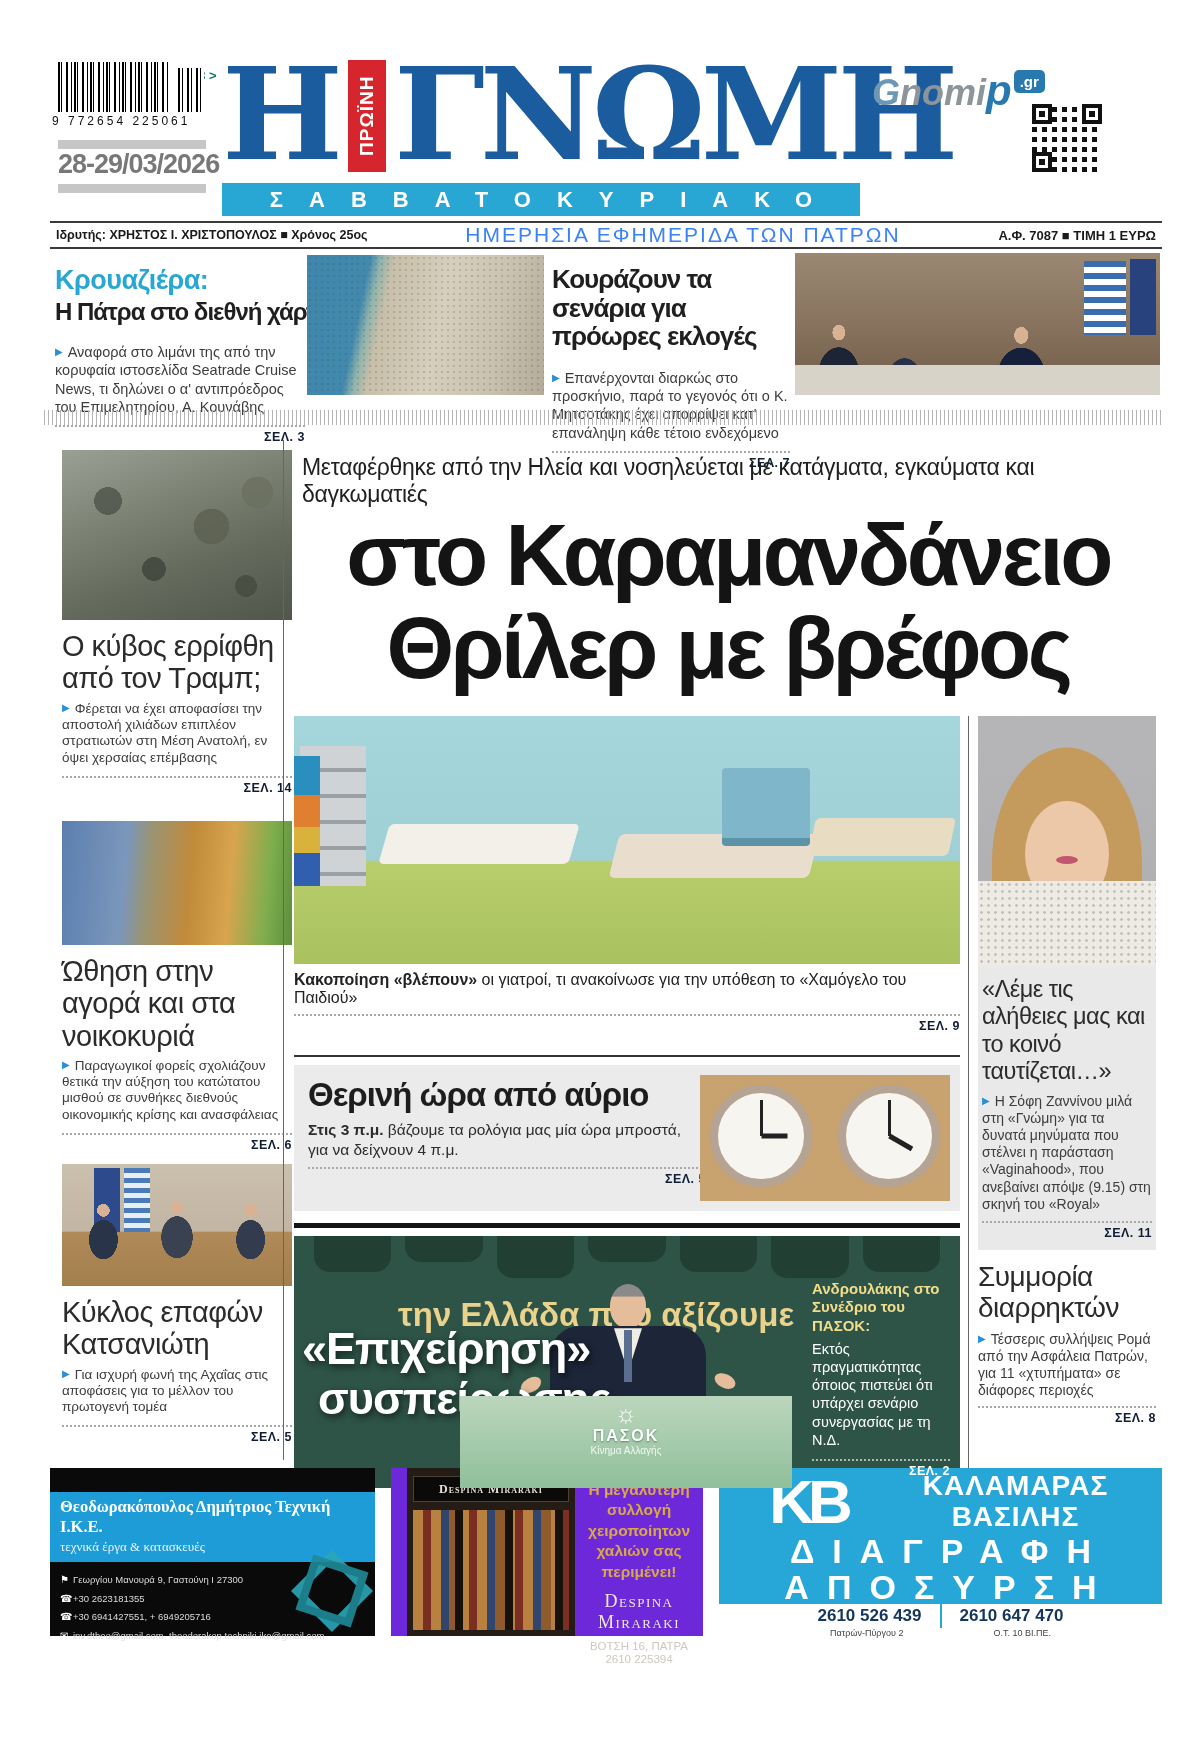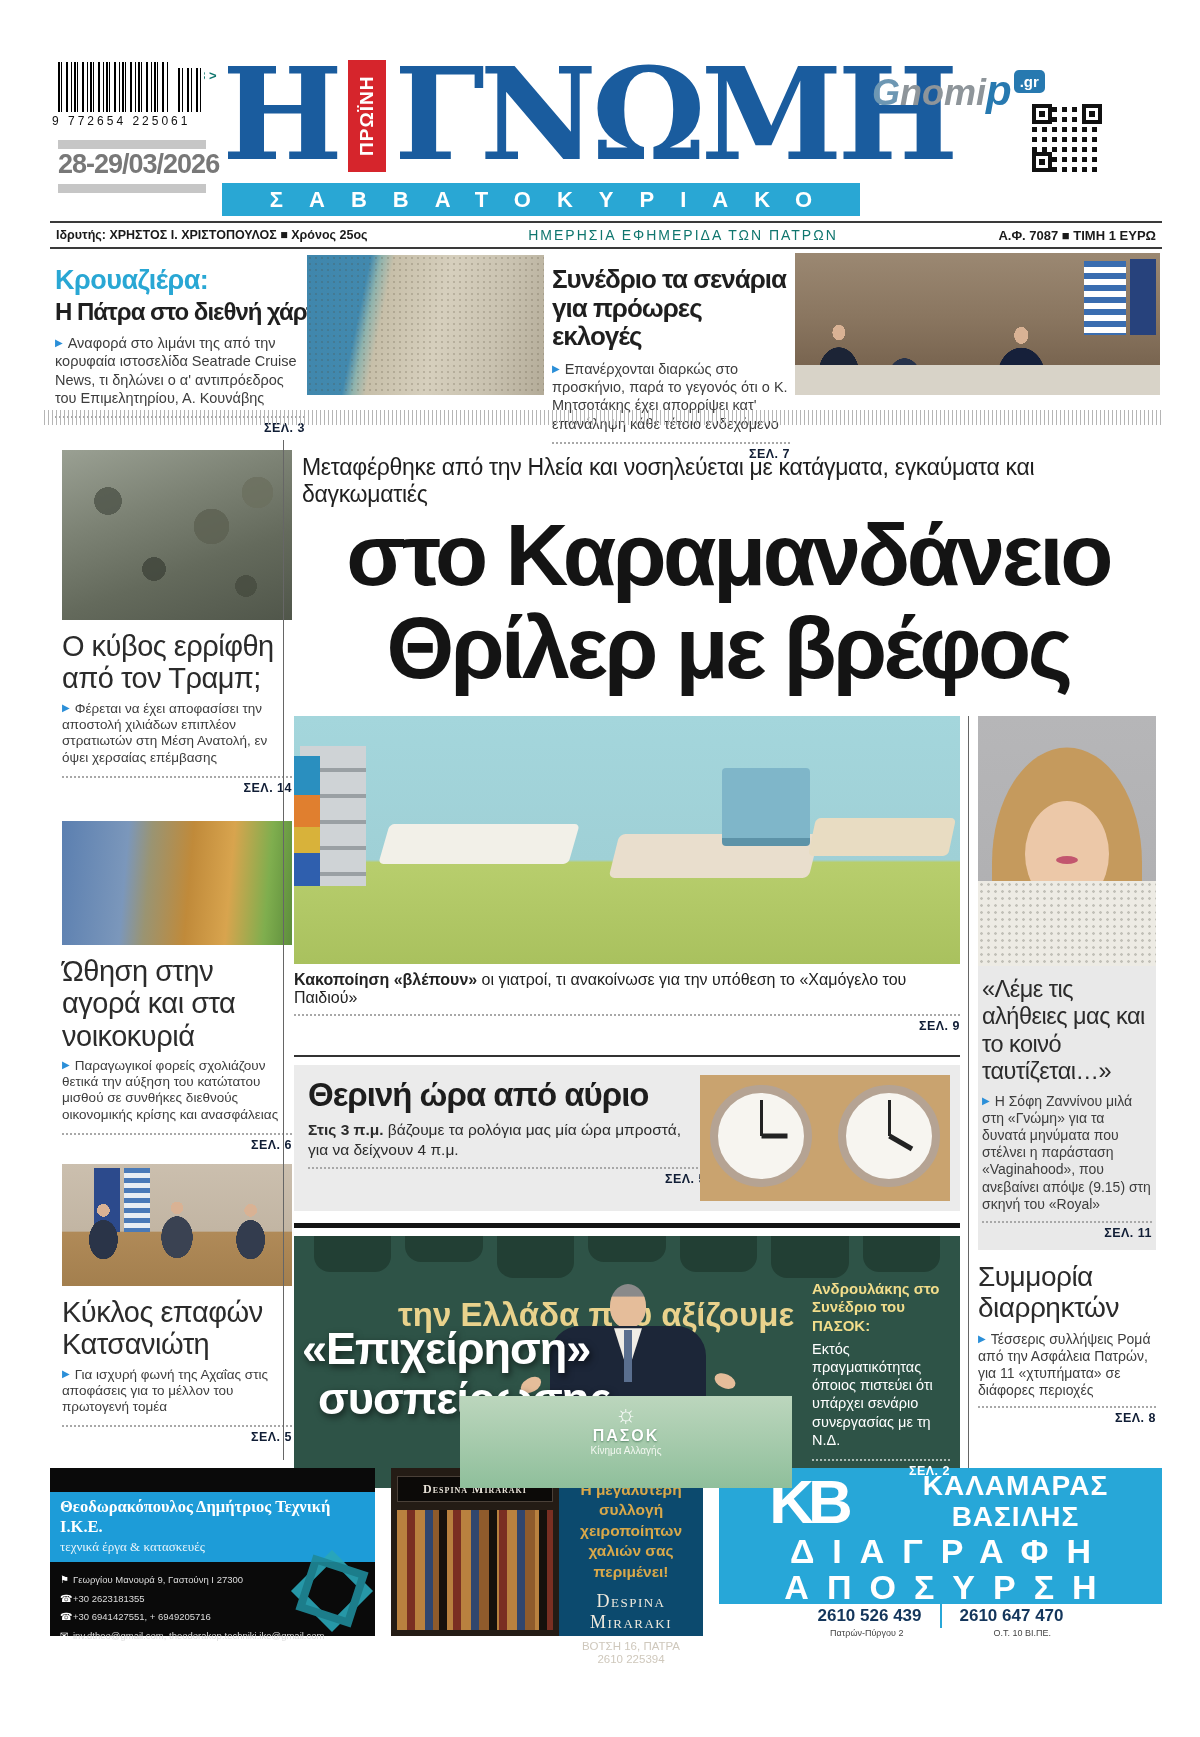--- a/index.html
+++ b/index.html
@@ -33,36 +33,36 @@
       repeating-linear-gradient(0deg,#111 0 5px,#fff 5px 10px);
       background-blend-mode:lighten; border:2px solid #fff; }
   .qr-eye { position:absolute; width:20px; height:20px; background:#fff; border:4px solid #111; }
   .qr-eye::after { content:""; position:absolute; left:3px; top:3px; width:6px; height:6px; background:#111; }
   .qr-eye.e1 { left:0; top:0; } .qr-eye.e2 { right:0; top:0; } .qr-eye.e3 { left:0; bottom:0; }
 
   .infoline { position:absolute; left:50px; top:221px; width:1112px; height:28px;
     border-top:2px solid #3a3a3a; border-bottom:2px solid #3a3a3a;
     display:flex; justify-content:space-between; align-items:center; padding:0 6px; }
   .il-founder { font:bold 12.5px "Liberation Sans",sans-serif; color:#1a1a1a; }
-  .il-tagline { font-size:14px; letter-spacing:2px; color:#0f766e; }
+  .il-tagline { font-size:21px; letter-spacing:2px; color:#3b82f6; }
   .il-issue { font:bold 13px "Liberation Sans",sans-serif; color:#1a1a1a; }
   .watermark { position:absolute; right:40px; top:254px; font:bold 13px "Liberation Sans",sans-serif; color:#8f8f8f; letter-spacing:1px; }
 
   
   .pg { border-top:2px dotted #a8a8a8; }
   .pg span { display:block; text-align:right; font:bold 12.5px "Liberation Sans",sans-serif; color:#101d35; margin-top:3px; letter-spacing:0.5px; }
   .bullet { color:#2b8fd8; font-size:10px; margin-right:5px; vertical-align:2px; }
   .photo { position:relative; overflow:hidden; }
 
   
   .ts1 { position:absolute; left:55px; top:266px; width:250px; }
   .ts-kicker { color:#29a7d4; font:bold 27px/1.1 "Liberation Sans",sans-serif; letter-spacing:-0.5px; }
   .ts-title { color:#1f1f1f; font:bold 24px/1.1 "Liberation Sans",sans-serif; letter-spacing:-1px; margin-top:3px; }
   .ts1 .ts-title { white-space:nowrap; }
-  .ts-body { margin-top:9px; font-size:14.5px; line-height:1.26; color:#3d3d3d; }
+  .ts-body { margin-top:18px; font-size:14.5px; line-height:1.26; color:#3d3d3d; }
   .ts1 .pg, .ts2 .pg { margin-top:9px; }
   .ts2 { position:absolute; left:552px; top:262px; width:238px; }
   .ts2 .ts-title { font-size:26px; }
 
   .photo-patras { position:absolute; left:307px; top:255px; width:237px; height:140px;
     background:linear-gradient(102deg,#3f86ac 0%,#4289ae 24%,#8fb3ad 28%,#c7bfa9 33%,#d6cfbd 55%,#c9c2b0 78%,#b3ab98 100%); }
   .photo-patras::after { content:""; position:absolute; inset:0;
     background-image:radial-gradient(rgba(80,70,50,.35) 1px,transparent 1.5px); background-size:6px 6px; opacity:.6; }
   .photo-meeting { position:absolute; left:795px; top:253px; width:365px; height:142px; background:linear-gradient(180deg,#9b8872 0%,#8a7660 45%,#6e5a46 100%); }
   .mt-suits { position:absolute; inset:0; background:
@@ -190,21 +190,21 @@
   .ad1 { width:325px; background:#0a0a0a; position:relative; }
   .ad1-band { margin-top:24px; background:#1d9cd8; padding:5px 10px 7px; }
   .ad1-title { font:bold 16.5px/1.2 "Liberation Serif",serif; color:#fff; }
   .ad1-sub { font:13px/1.3 "Liberation Serif",serif; color:#e8f4fb; margin-top:2px; }
   .ad1-contacts { margin:9px 10px 0; font-size:9.5px; line-height:1.85; color:#ddd; position:relative; z-index:2; }
   .ad1-contacts .cicon { display:inline-block; width:13px; color:#fff; font-size:10px; }
   .ad1-logo { position:absolute; right:6px; bottom:8px; width:74px; height:74px; opacity:.9; }
   .ad1-logo i { position:absolute; inset:8px; border:8px solid #2aa7b8; transform:rotate(45deg); }
   .ad1-logo i:last-child { transform:rotate(18deg); border-color:#1f8a99; }
 
-  .ad2 { width:312px; background:#0c4a6e; display:flex; }
+  .ad2 { width:312px; background:#6d28d9; display:flex;padding-left:16px; }
   .ad2-photo { width:168px; position:relative; background:#241c15; }
   .ad2-sign { position:absolute; top:8px; left:6px; right:6px; height:26px; background:#0c0a08; border:1px solid #4a4038;
     color:#e8e2d8; font:bold 12px/24px "Liberation Serif",serif; text-align:center; letter-spacing:1px; font-variant:small-caps; }
   .ad2-window { position:absolute; top:42px; left:6px; right:6px; bottom:6px;
     background:repeating-linear-gradient(90deg,#b9813f 0 10px,#7a2f22 10px 18px,#b9813f 18px 28px,#31466e 28px 36px,#8f5b2c 36px 46px); }
   .ad2-window::after { content:""; position:absolute; inset:0; background:repeating-linear-gradient(90deg,transparent 0 42px,#17110c 42px 50px); }
   .ad2-text { flex:1; padding:12px 8px; text-align:center; }
   .ad2-pitch { color:#d9a84a; font:bold 15.5px/1.32 "Liberation Sans",sans-serif; }
   .ad2-name { margin-top:9px; color:#efe9dd; font:18px/1.15 "Liberation Serif",serif; font-variant:small-caps; letter-spacing:1.5px; }
   .ad2-addr { color:#cfc8bc; font-size:11.5px; margin-top:7px; }
@@ -258,21 +258,21 @@
     <div class="ts-kicker">Κρουαζιέρα:</div>
     <div class="ts-title">Η Πάτρα στο διεθνή χάρτη</div>
     <p class="ts-body"><span class="bullet">▶</span><span>Αναφορά στο λιμάνι της από την κορυφαία ιστοσελίδα Seatrade Cruise News, τι δηλώνει ο α' αντιπρόεδρος του Επιμελητηρίου, Α. Κουνάβης</span></p>
     <div class="pg">
         <span>ΣΕΛ. 3</span>
       </div>
   </div>
   <div class="photo photo-patras"></div>
 
   <div class="ts2">
-    <div class="ts-title">Συνέδριο τα σενάρια για πρόωρες εκλογές</div>
+    <div class="ts-title">Κουράζουν τα σενάρια για πρόωρες εκλογές</div>
     <p class="ts-body"><span class="bullet">▶</span><span>Επανέρχονται διαρκώς στο προσκήνιο, παρά το γεγονός ότι ο Κ. Μητσοτάκης έχει απορρίψει κατ' επανάληψη κάθε τέτοιο ενδεχόμενο</span></p>
     <div class="pg">
         <span>ΣΕΛ. 7</span>
       </div>
   </div>
   <div class="photo photo-meeting">
     <i class="mt-suits"></i>
     <i class="mt-table"></i>
     <i class="mt-flag-gr"></i>
     <i class="mt-flag-eu"></i>

